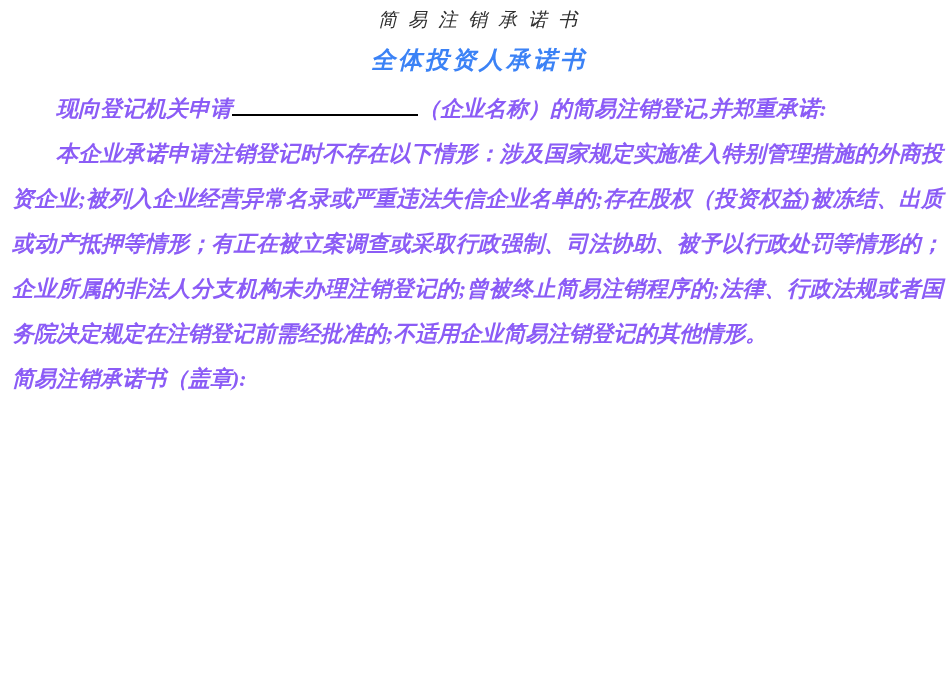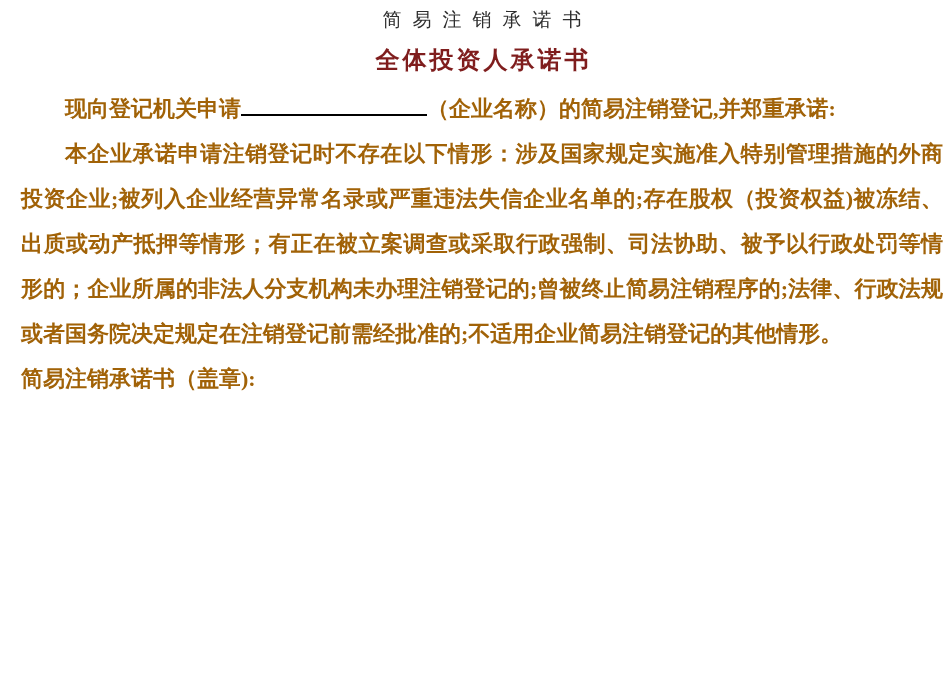--- a/index.html
+++ b/index.html
@@ -7,52 +7,53 @@
     padding: 0;
     background: #ffffff;
   }
   .page {
     position: relative;
     width: 949px;
     height: 680px;
     background: #ffffff;
     color: #000000;
     box-sizing: border-box;
-    padding: 8px 6px 0 21px;
+    padding: 8px 6px 0 12px;
     overflow: hidden;
     font-family: "Liberation Serif", "DejaVu Serif", serif;
+    font-style: italic;
   }
   .header-title {
     text-align: center;
     font-family: "Liberation Serif", "DejaVu Serif", serif;
     font-weight: 400;
     font-size: 19px;
     line-height: 24px;
     letter-spacing: 11px;
     margin-right: -11px; 
     color: #2e2e2e;
   }
   .main-title {
     margin: 12px 0 0 0;
     text-align: center;
     font-family: "Liberation Sans", "DejaVu Sans", sans-serif;
     font-weight: 700;
     font-size: 24px;
     line-height: 32px;
     letter-spacing: 3px;
     margin-right: -3px;
-    color: #7f1d1d;
+    color: #3b82f6;
   }
   .doc-body {
     margin-top: 10px;
     font-size: 22px;
     font-weight: 700;
     line-height: 45px;
     text-align: justify;
-    color: #a16207;
+    color: #8b5cf6;
   }
   .doc-body p {
     margin: 0;
     padding: 0;
   }
   .para-indent {
     text-indent: 44px;
   }
   .blank-line {
     display: inline-block;

